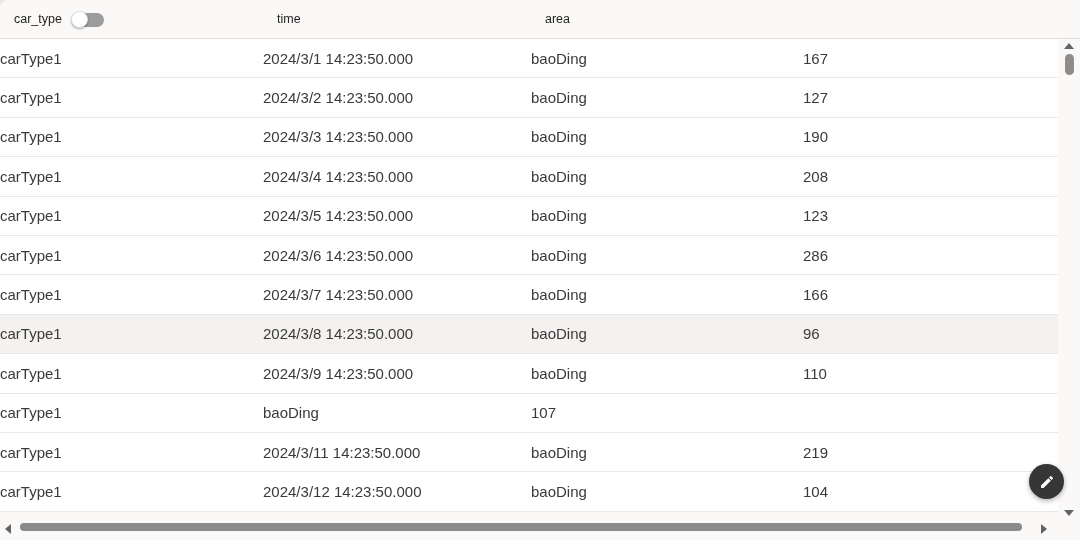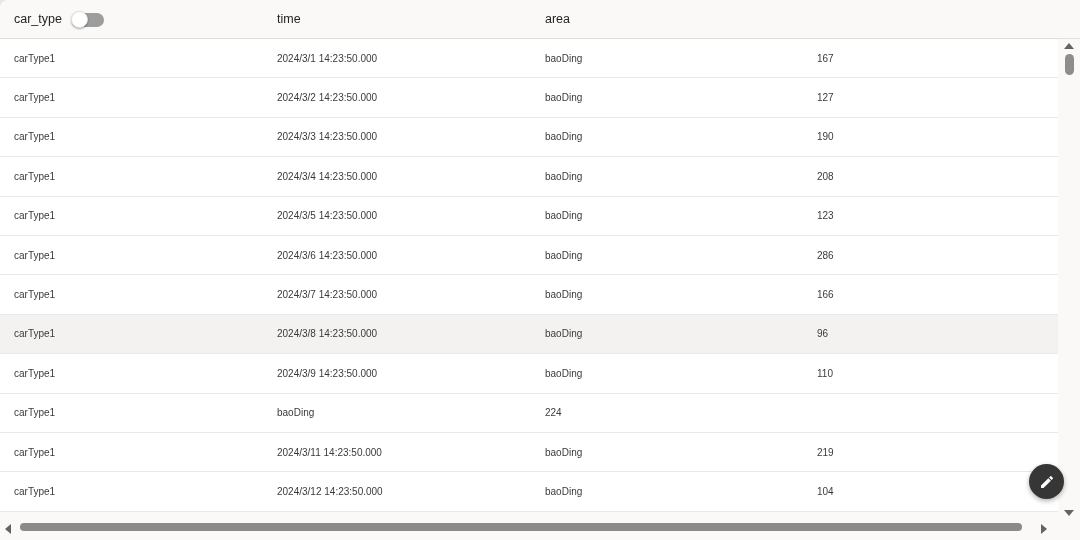--- a/index.html
+++ b/index.html
@@ -69,22 +69,21 @@
     width: 100%; height: 39.4px;
     background: #ffffff;
     border-bottom: 1px solid #ebe9e7;
     display: grid;
     grid-template-columns: 263px 268px 272px 1fr;
     align-items: center;
     cursor: default;
   }
   .row.highlight { background: #f3f2f1; }
   .cell {
-    padding-left: 14px;
-    font-size: 10px;
+    font-size: 15px;
     color: #3b3a39;
     white-space: nowrap;
     overflow: hidden;
   }
 
   
   .vscroll {
     position: absolute; top: 39px; right: 0;
     width: 22px; height: 479px;
   }
@@ -238,21 +237,21 @@
     <div class="row">
       <div class="cell">carType1</div>
       <div class="cell">2024/3/9 14:23:50.000</div>
       <div class="cell">baoDing</div>
       <div class="cell">110</div>
     </div>
 
     <div class="row">
       <div class="cell">carType1</div>
       <div class="cell">baoDing</div>
-      <div class="cell">224</div>
+      <div class="cell">107</div>
     </div>
 
     <div class="row">
       <div class="cell">carType1</div>
       <div class="cell">2024/3/11 14:23:50.000</div>
       <div class="cell">baoDing</div>
       <div class="cell">219</div>
     </div>
 
     <div class="row">

